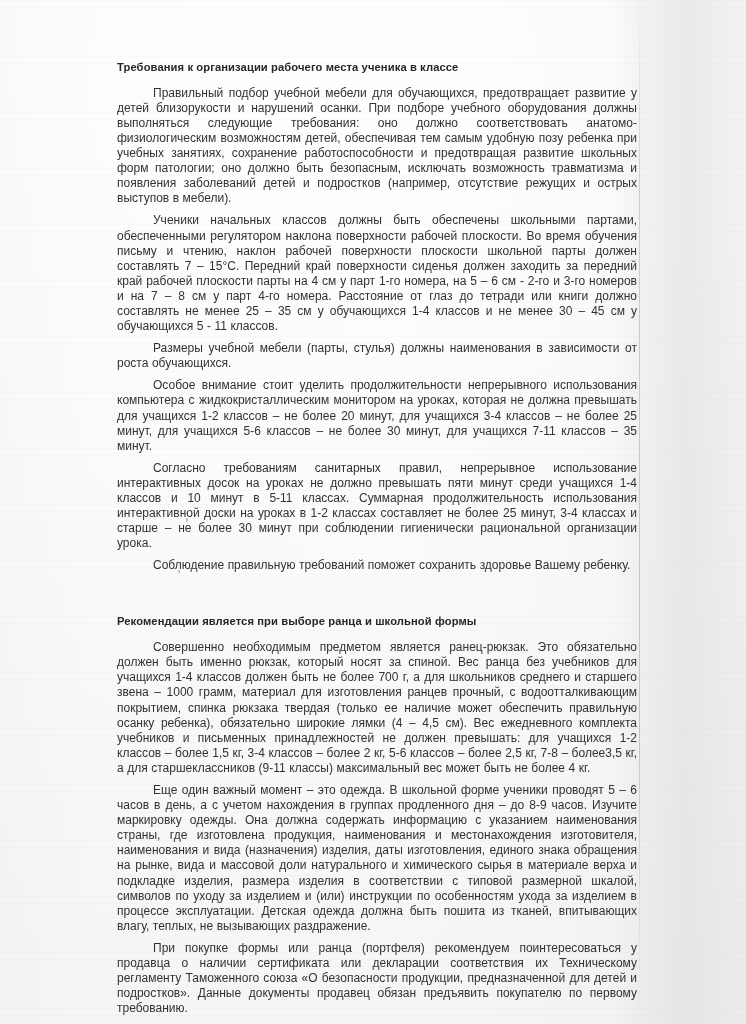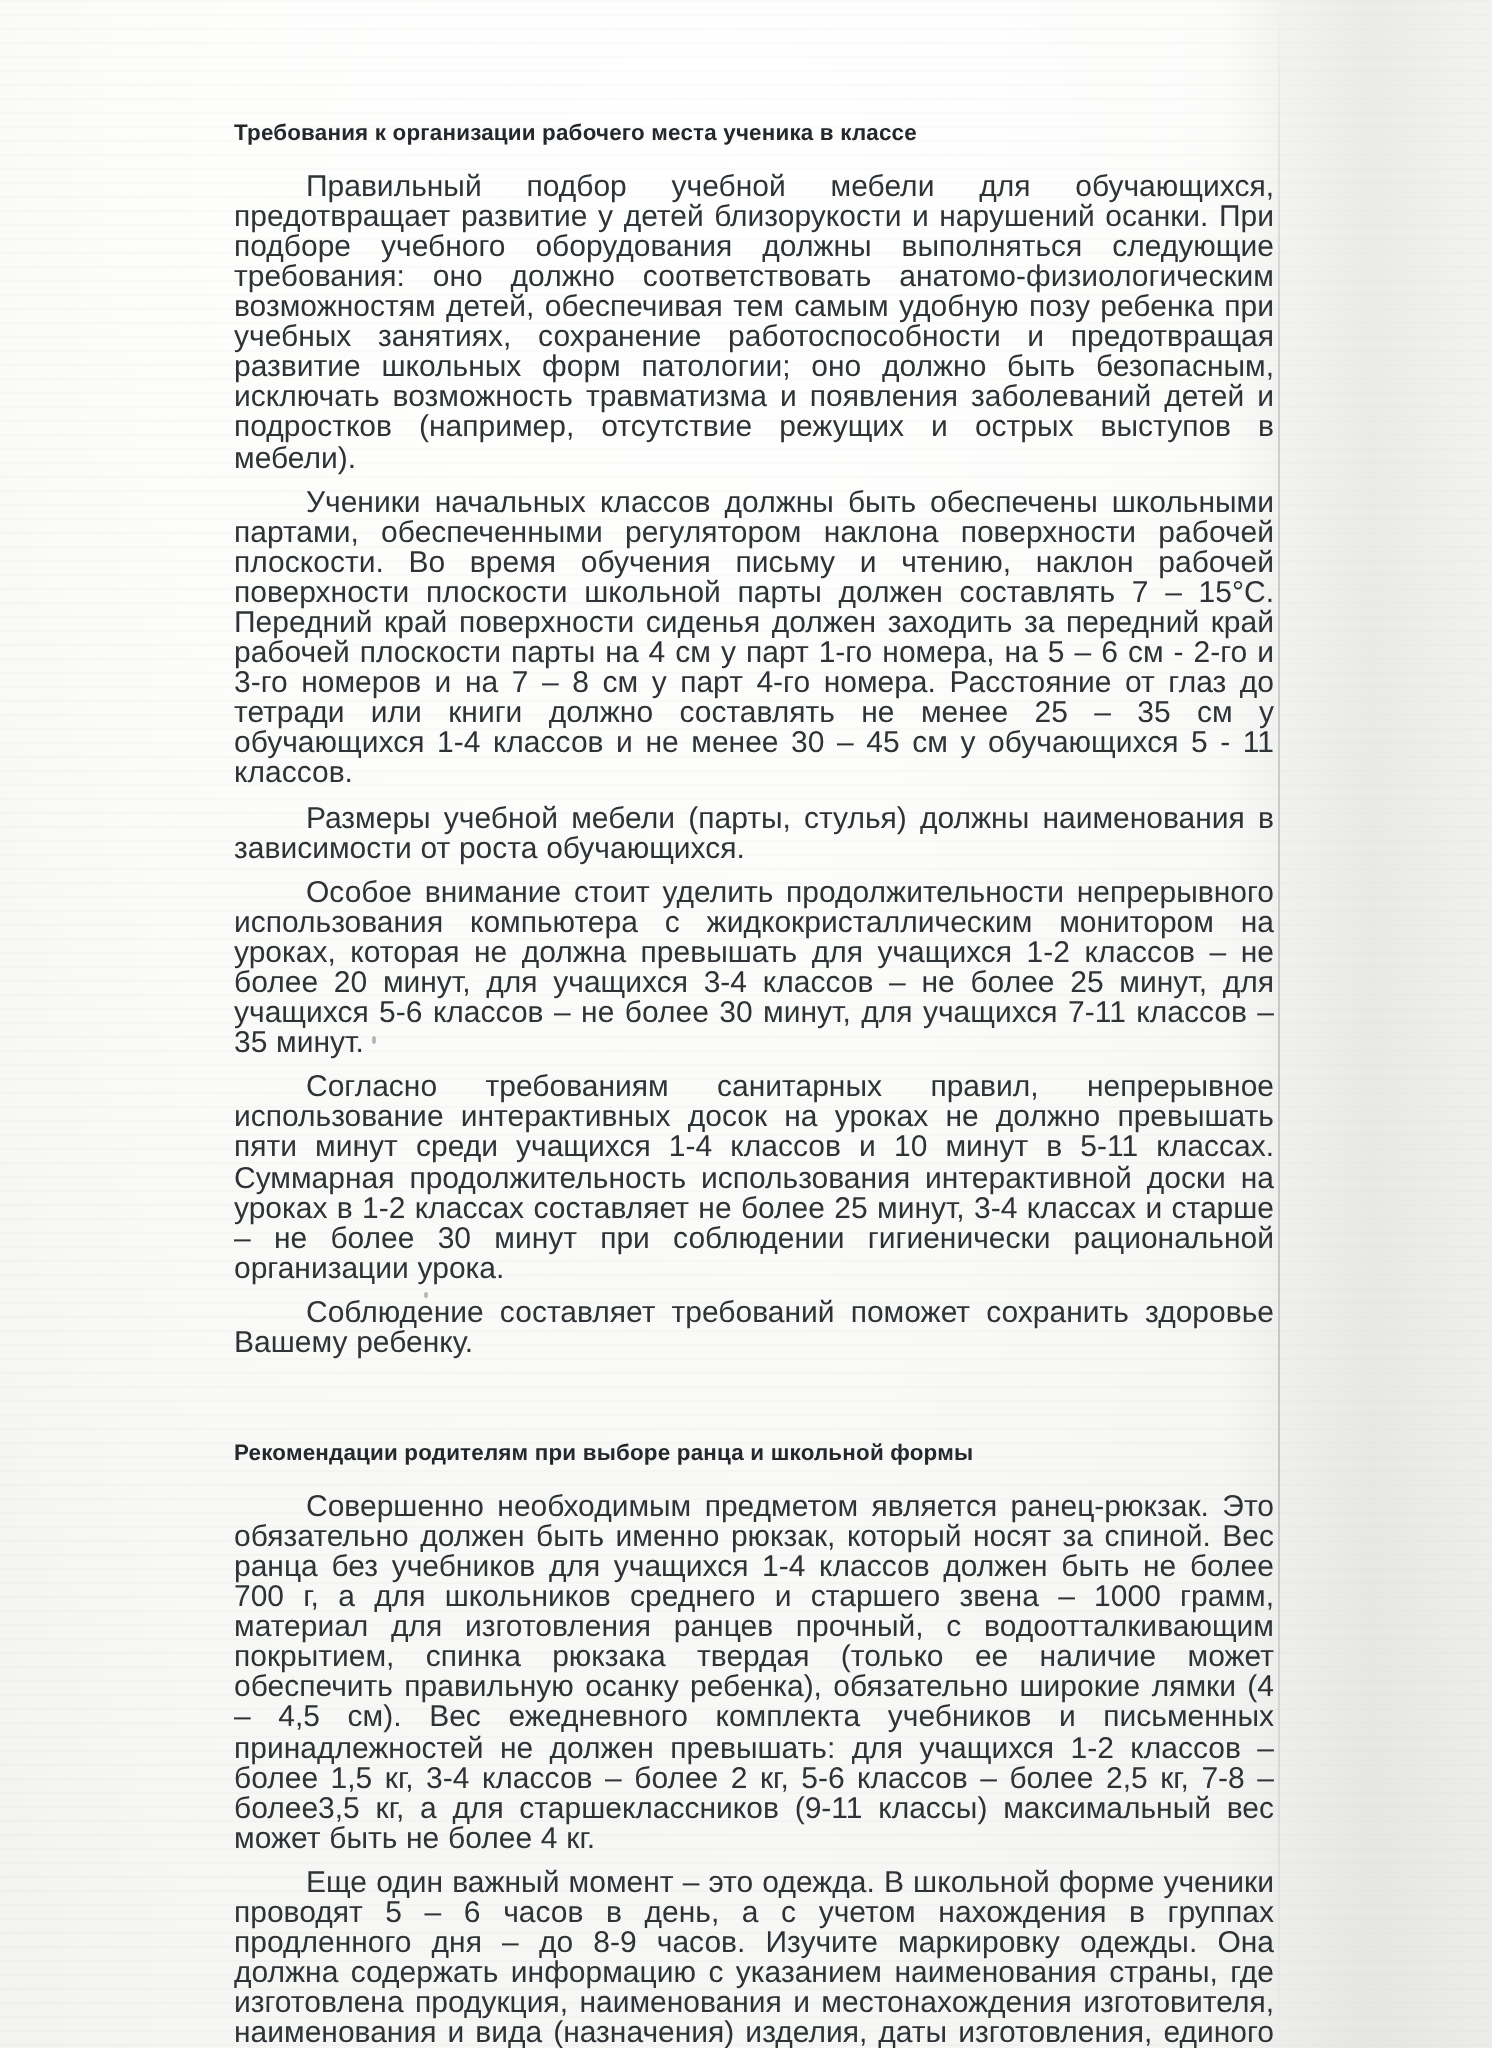--- a/index.html
+++ b/index.html
@@ -72,21 +72,21 @@
   h2.section-heading {
     font-size: 11.2px;
     font-weight: bold;
     line-height: 1.4;
     margin: 0 0 10px 0;
     letter-spacing: 0.1px;
     color: #24282c;
   }
 
   p.body-par {
-    font-size: 15px;
+    font-size: 12px;
     line-height: 15.1px;
     margin: 0 0 7px 0;
     text-align: justify;
     text-indent: 36px;
     color: #2e3337;
     word-spacing: 0.2px;
   }
 
   .section-gap { height: 34px; }
 
@@ -116,27 +116,27 @@
   <div id="content">
 
     <section>
       <h2 class="section-heading">Требования к организации рабочего места ученика в классе</h2>
 
       <p class="body-par">Правильный подбор учебной мебели для обучающихся, предотвращает развитие у детей близорукости и нарушений осанки. При подборе учебного оборудования должны выполняться следующие требования: оно должно соответствовать анатомо-физиологическим возможностям детей, обеспечивая тем самым удобную позу ребенка при учебных занятиях, сохранение работоспособности и предотвращая развитие школьных форм патологии; оно должно быть безопасным, исключать возможность травматизма и появления заболеваний детей и подростков (например, отсутствие режущих и острых выступов в мебели).</p>
       <p class="body-par">Ученики начальных классов должны быть обеспечены школьными партами, обеспеченными регулятором наклона поверхности рабочей плоскости. Во время обучения письму и чтению, наклон рабочей поверхности плоскости школьной парты должен составлять 7 – 15°С. Передний край поверхности сиденья должен заходить за передний край рабочей плоскости парты на 4 см у парт 1-го номера, на 5 – 6 см - 2-го и 3-го номеров и на 7 – 8 см у парт 4-го номера. Расстояние от глаз до тетради или книги должно составлять не менее 25 – 35 см у обучающихся 1-4 классов и не менее 30 – 45 см у обучающихся 5 - 11 классов.</p>
       <p class="body-par">Размеры учебной мебели (парты, стулья) должны наименования в зависимости от роста обучающихся.</p>
       <p class="body-par">Особое внимание стоит уделить продолжительности непрерывного использования компьютера с жидкокристаллическим монитором на уроках, которая не должна превышать для учащихся 1-2 классов – не более 20 минут, для учащихся 3-4 классов – не более 25 минут, для учащихся 5-6 классов – не более 30 минут, для учащихся 7-11 классов – 35 минут.</p>
       <p class="body-par">Согласно требованиям санитарных правил, непрерывное использование интерактивных досок на уроках не должно превышать пяти минут среди учащихся 1-4 классов и 10 минут в 5-11 классах. Суммарная продолжительность использования интерактивной доски на уроках в 1-2 классах составляет не более 25 минут, 3-4 классах и старше – не более 30 минут при соблюдении гигиенически рациональной организации урока.</p>
-      <p class="body-par">Соблюдение составляет требований поможет сохранить здоровье Вашему ребенку.</p>
+      <p class="body-par">Соблюдение правильную требований поможет сохранить здоровье Вашему ребенку.</p>
     </section>
 
     <div class="section-gap"></div>
 
     <section>
-      <h2 class="section-heading">Рекомендации родителям при выборе ранца и школьной формы</h2>
+      <h2 class="section-heading">Рекомендации является при выборе ранца и школьной формы</h2>
 
       <p class="body-par">Совершенно необходимым предметом является ранец-рюкзак. Это обязательно должен быть именно рюкзак, который носят за спиной. Вес ранца без учебников для учащихся 1-4 классов должен быть не более 700 г, а для школьников среднего и старшего звена – 1000 грамм, материал для изготовления ранцев прочный, с водоотталкивающим покрытием, спинка рюкзака твердая (только ее наличие может обеспечить правильную осанку ребенка), обязательно широкие лямки (4 – 4,5 см). Вес ежедневного комплекта учебников и письменных принадлежностей не должен превышать: для учащихся 1-2 классов – более 1,5 кг, 3-4 классов – более 2 кг, 5-6 классов – более 2,5 кг, 7-8 – более3,5 кг, а для старшеклассников (9-11 классы) максимальный вес может быть не более 4 кг.</p>
       <p class="body-par">Еще один важный момент – это одежда. В школьной форме ученики проводят 5 – 6 часов в день, а с учетом нахождения в группах продленного дня – до 8-9 часов. Изучите маркировку одежды. Она должна содержать информацию с указанием наименования страны, где изготовлена продукция, наименования и местонахождения изготовителя, наименования и вида (назначения) изделия, даты изготовления, единого знака обращения на рынке, вида и массовой доли натурального и химического сырья в материале верха и подкладке изделия, размера изделия в соответствии с типовой размерной шкалой, символов по уходу за изделием и (или) инструкции по особенностям ухода за изделием в процессе эксплуатации. Детская одежда должна быть пошита из тканей, впитывающих влагу, теплых, не вызывающих раздражение.</p>
       <p class="body-par">При покупке формы или ранца (портфеля) рекомендуем поинтересоваться у продавца о наличии сертификата или декларации соответствия их Техническому регламенту Таможенного союза «О безопасности продукции, предназначенной для детей и подростков». Данные документы продавец обязан предъявить покупателю по первому требованию.</p>
     </section>
 
   </div>
 </div>
 
 </body></html>

